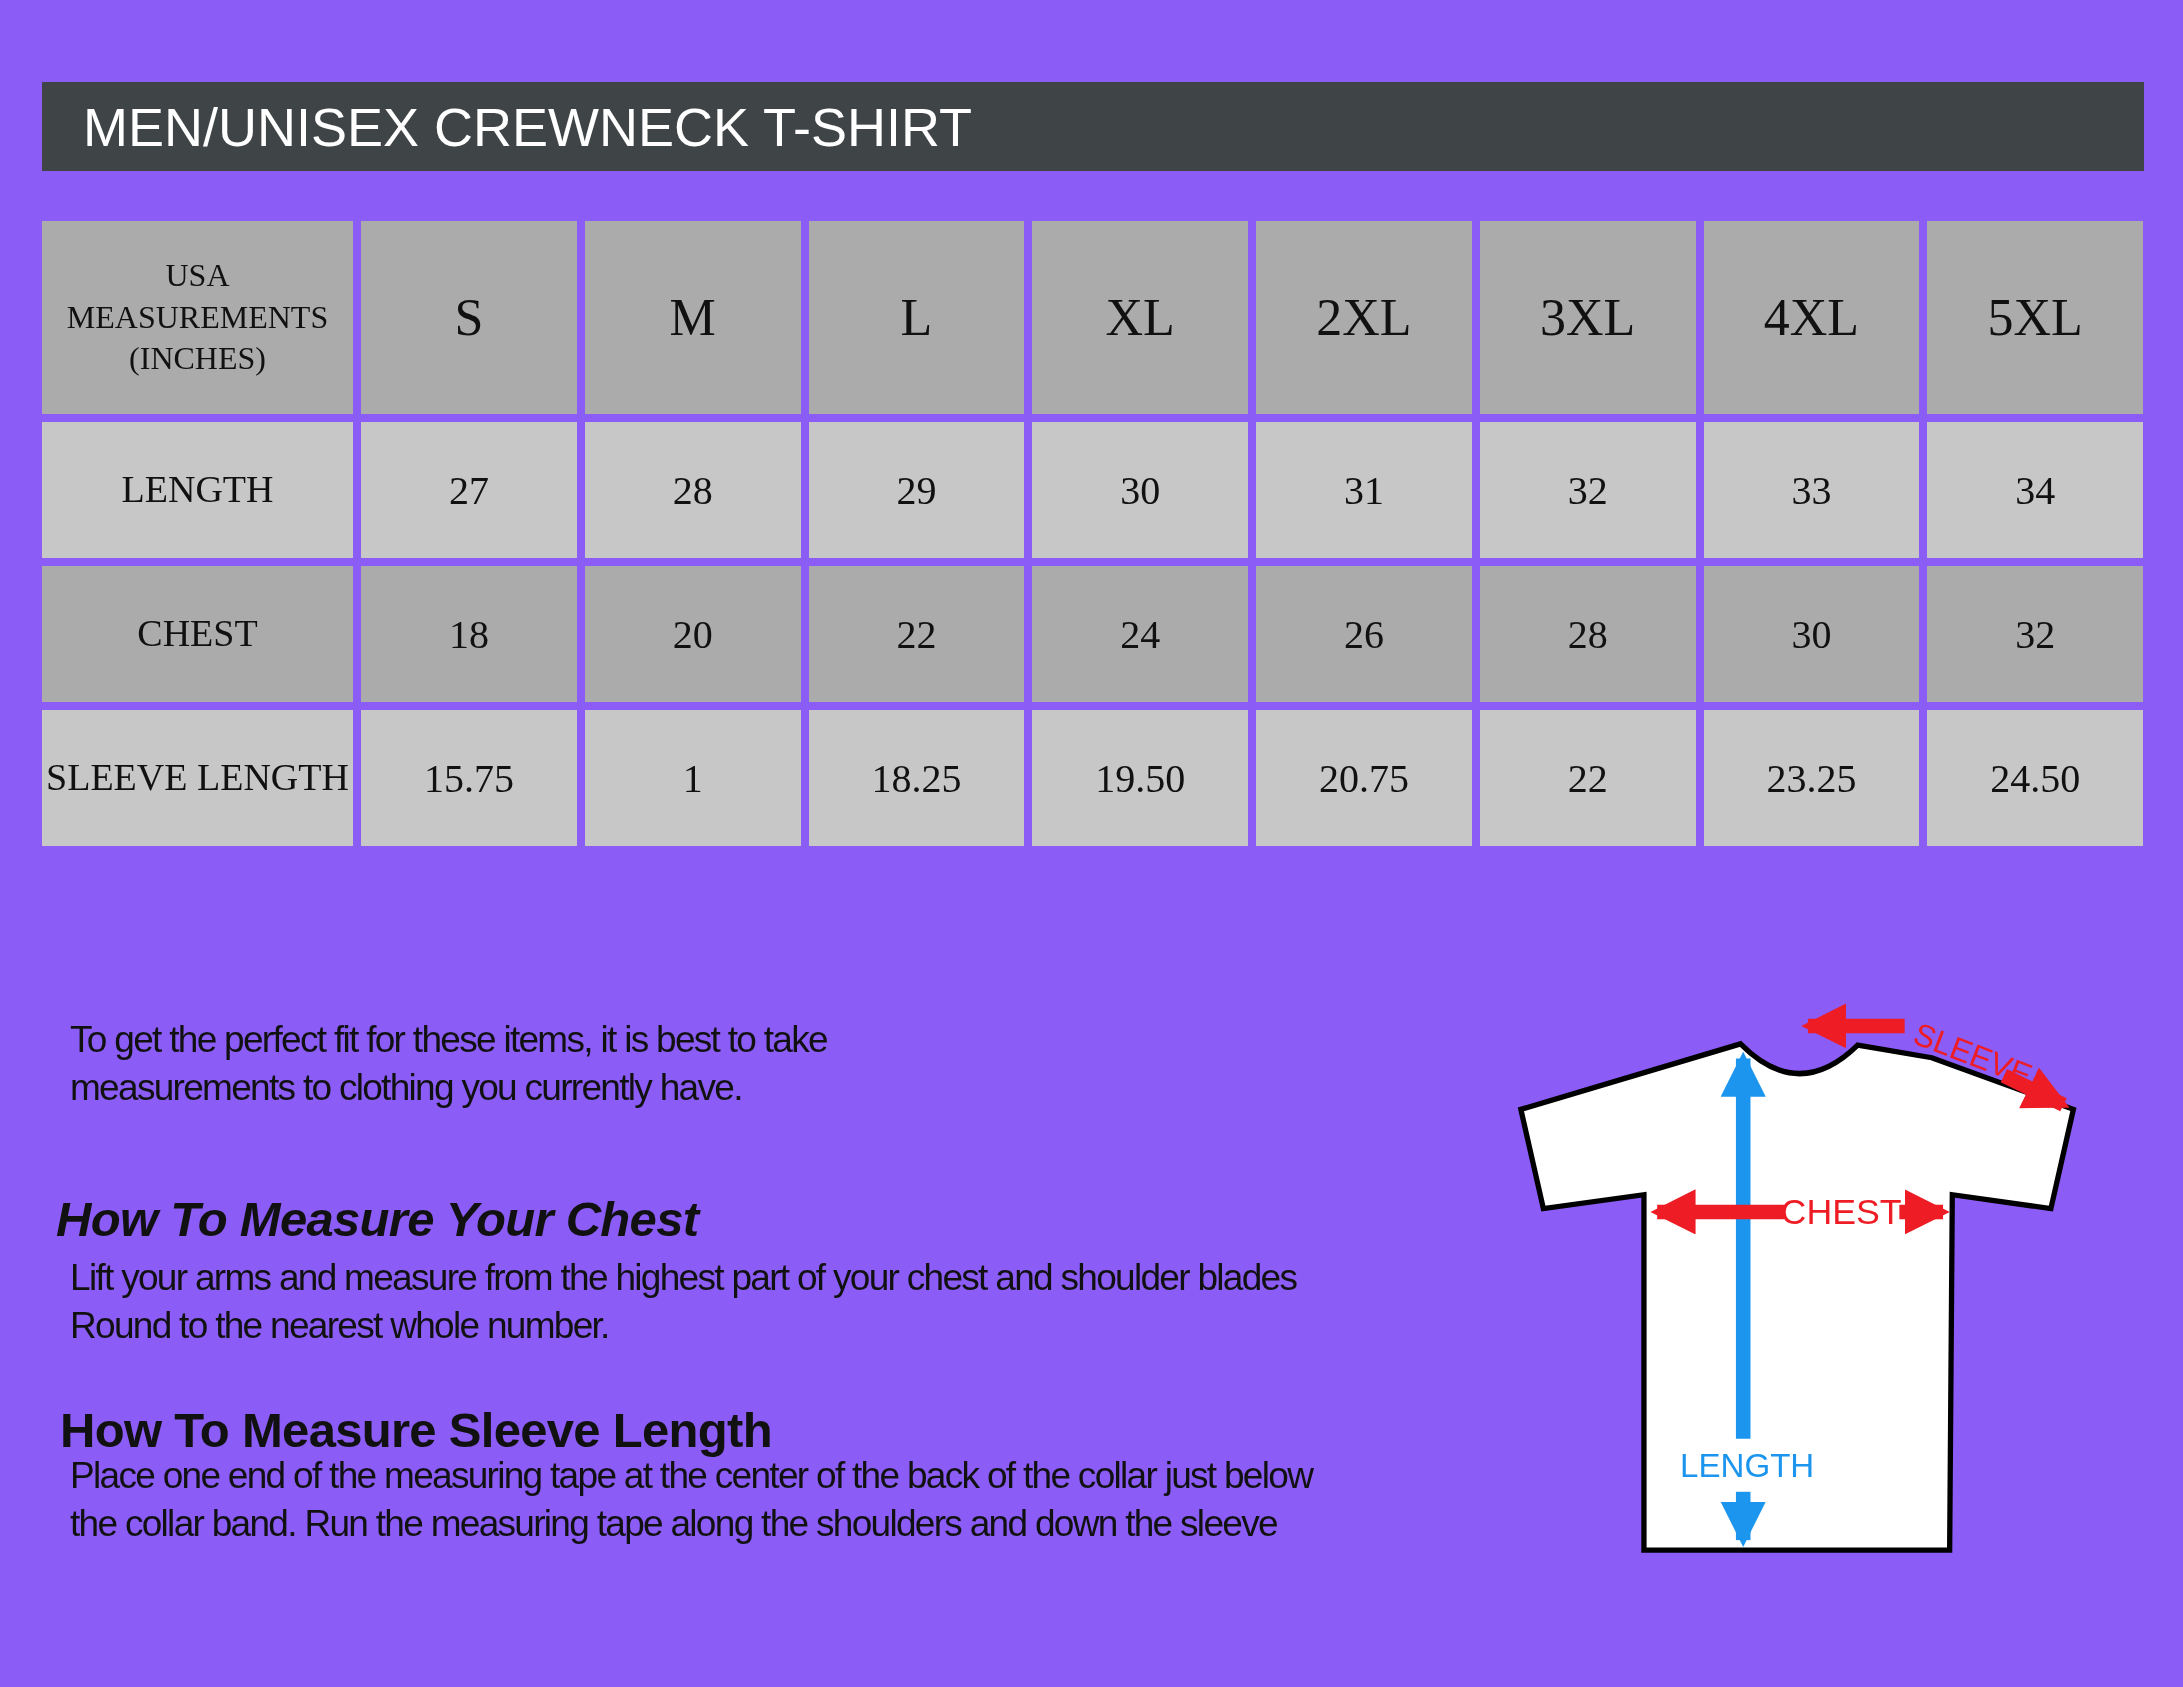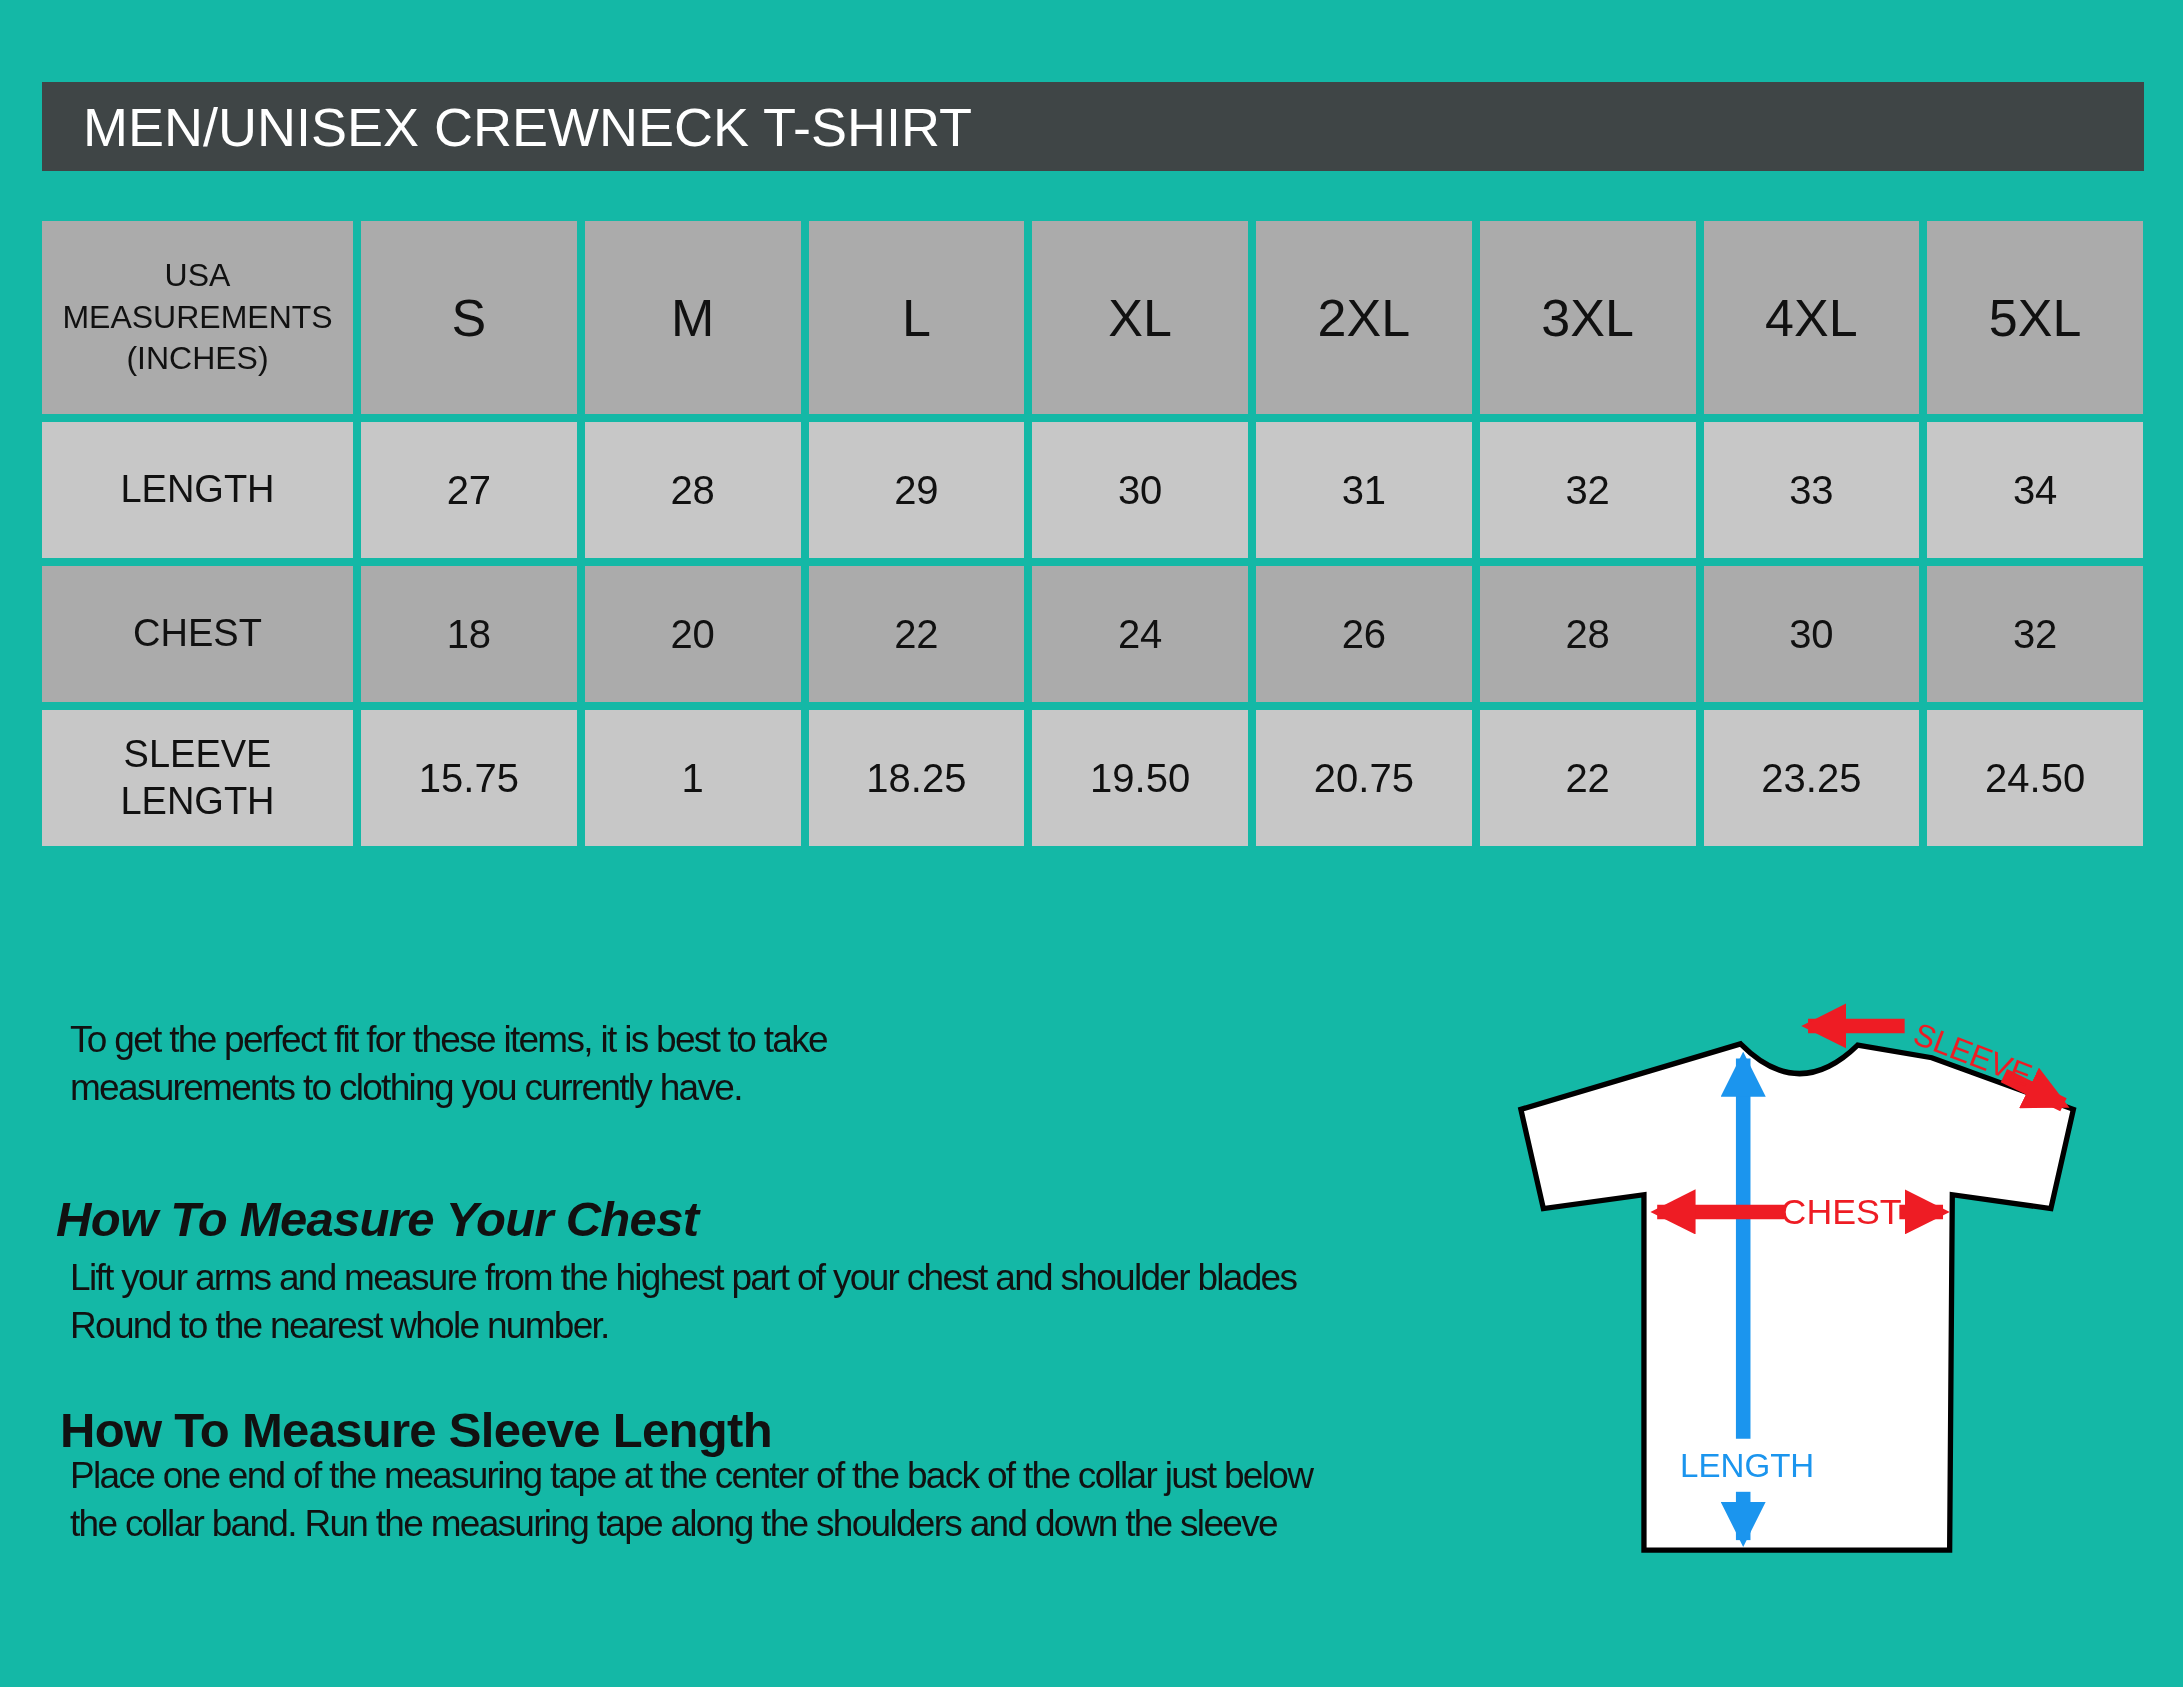--- a/index.html
+++ b/index.html
@@ -1,30 +1,30 @@
 <!DOCTYPE html>
 <html style="font-size:10.6px"><head>
 <meta charset="utf-8">
 <style>
   html,body{margin:0;padding:0;background:#fff;}
   .page{
-    position:relative;width:2183px;height:1687px;background:#14b8a6;
+    position:relative;width:2183px;height:1687px;background:#8b5cf6;
     font-family:"Liberation Sans",sans-serif;color:#111;overflow:hidden;
   }
   
   .title-bar{
     position:absolute;left:42px;top:82px;width:2102px;height:89px;
     background:#3f4546;display:flex;align-items:center;
     padding-left:41px;box-sizing:border-box;
   }
   .title-bar .title{color:#ffffff;font-size:54px;letter-spacing:0px;white-space:nowrap;}
   
   table.size-table{
     position:absolute;left:34px;top:213px;width:2117px;
-    border-collapse:separate;border-spacing:8px;table-layout:fixed;
+    border-collapse:separate;border-spacing:8px;table-layout:fixed;font-family:Liberation Serif, serif;
   }
   table.size-table td{
     text-align:center;vertical-align:middle;padding:0;
   }
   td.first-col{width:311px;padding:0 10px;}
   tr.row-header td{height:193px;background:#ababab;font-size:52px;}
   tr.row-header td.first-col{font-size:32px;line-height:1.3;}
   tr.row-data td{height:136px;font-size:40px;}
   tr.row-data td.first-col{font-size:38px;line-height:1.25;}
   tr.row-light td{background:#c7c7c7;}

